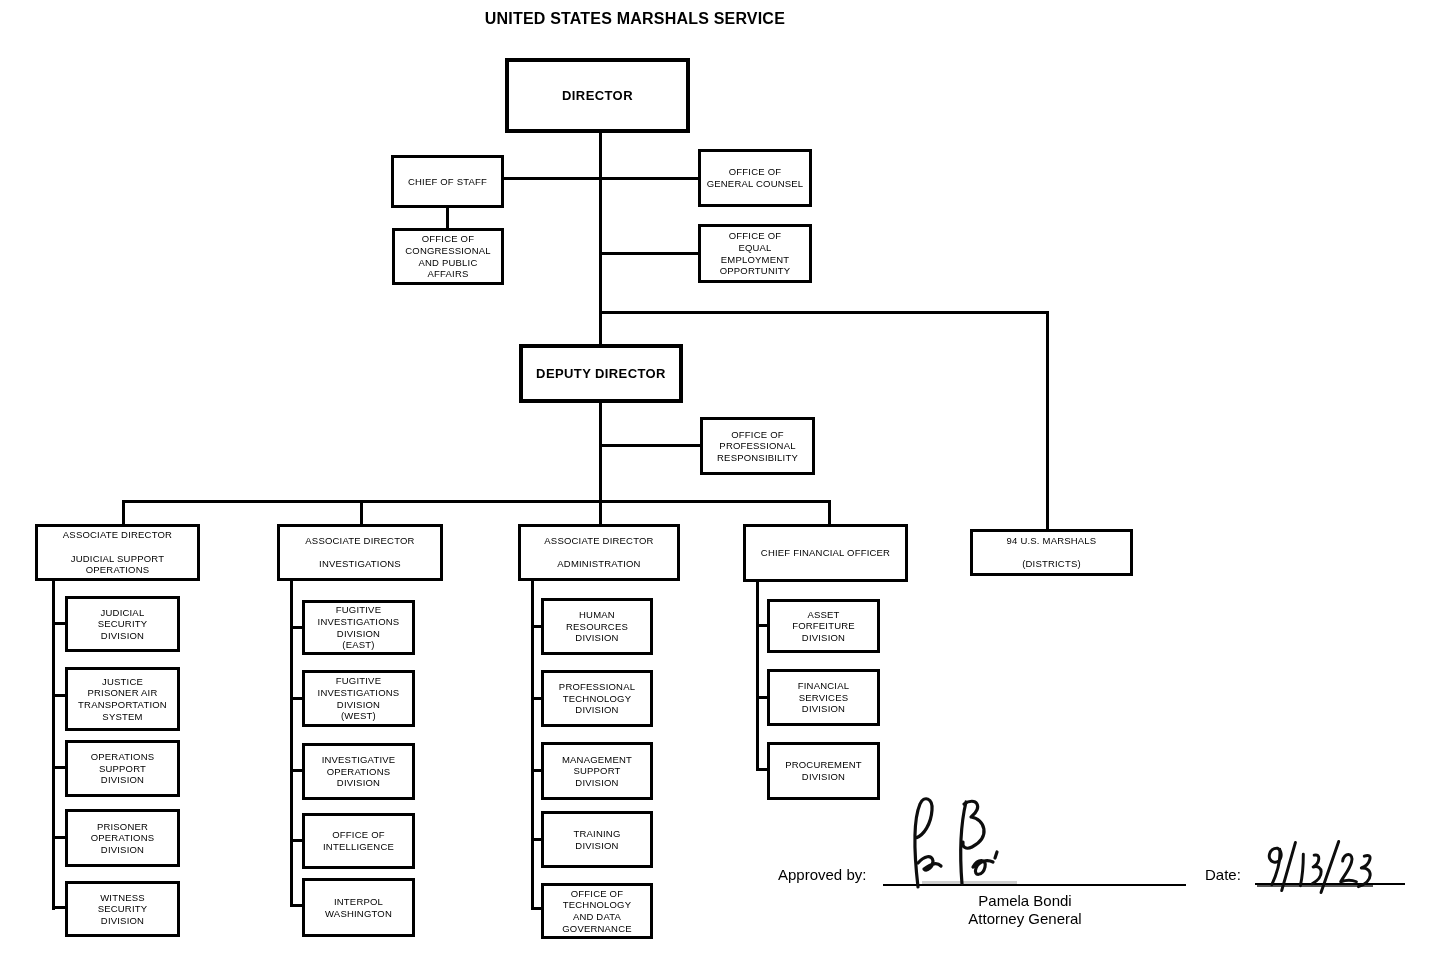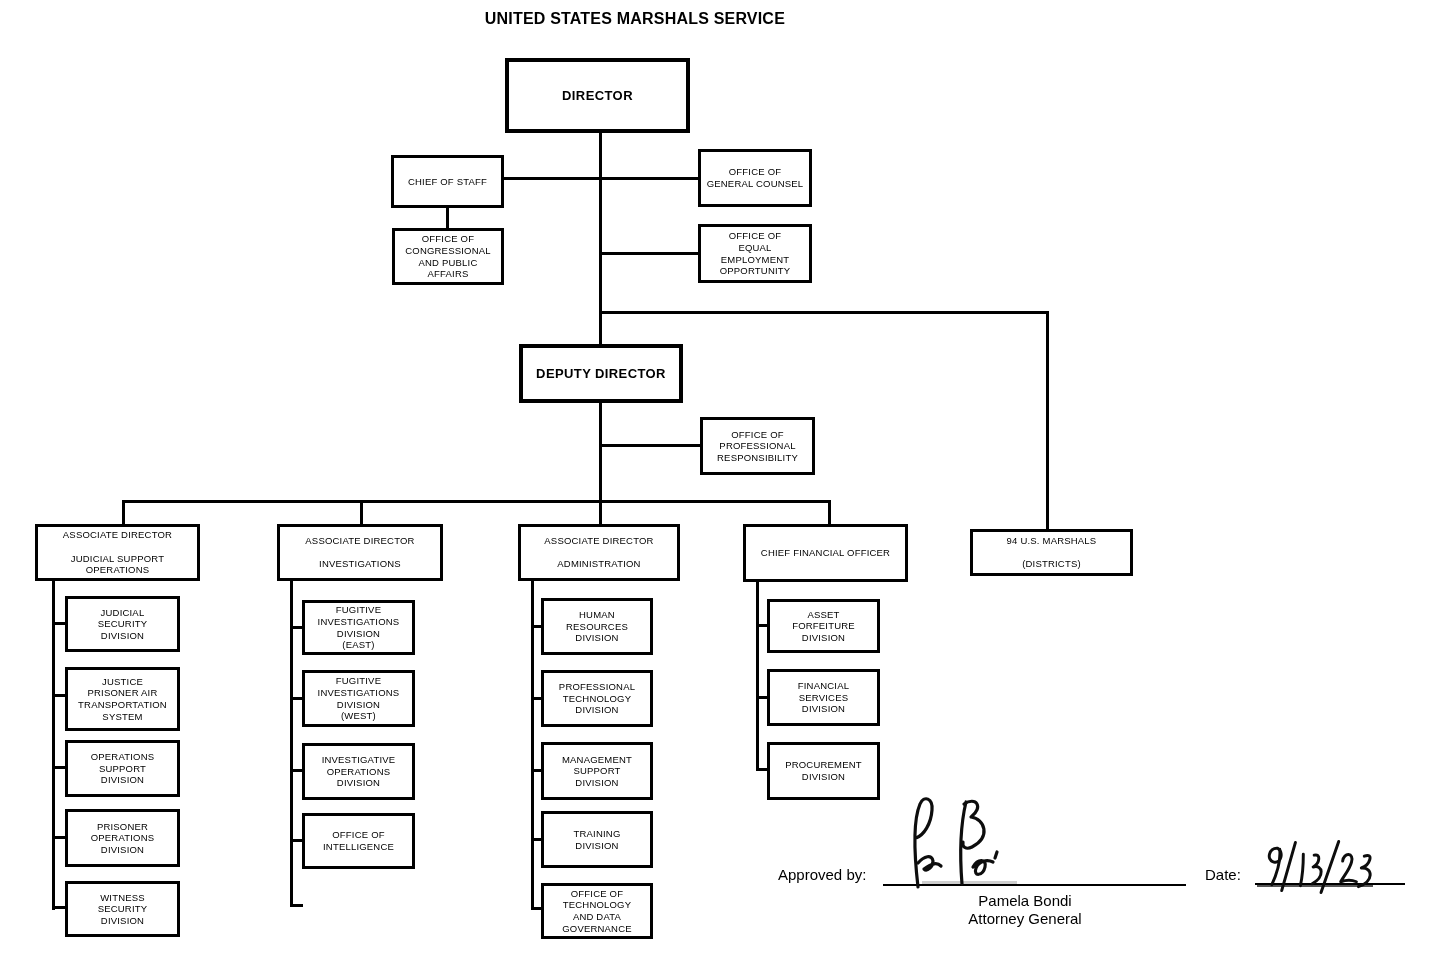--- a/index.html
+++ b/index.html
@@ -118,20 +118,22 @@
 (EAST)</div>
   <div class="node" style="left:302px;top:670px;width:113px;height:57px;">FUGITIVE
 INVESTIGATIONS
 DIVISION
 (WEST)</div>
   <div class="node" style="left:302px;top:743px;width:113px;height:57px;">INVESTIGATIVE
 OPERATIONS
 DIVISION</div>
   <div class="node" style="left:302px;top:813px;width:113px;height:56px;">OFFICE OF
 INTELLIGENCE</div>
+  <div class="node" style="left:302px;top:878px;width:113px;height:59px;">INTERPOL
+WASHINGTON</div>
 
   <div class="node" style="left:541px;top:598px;width:112px;height:57px;">HUMAN
 RESOURCES
 DIVISION</div>
   <div class="node" style="left:541px;top:670px;width:112px;height:57px;">PROFESSIONAL
 TECHNOLOGY
 DIVISION</div>
   <div class="node" style="left:541px;top:742px;width:112px;height:58px;">MANAGEMENT
 SUPPORT
 DIVISION</div>

